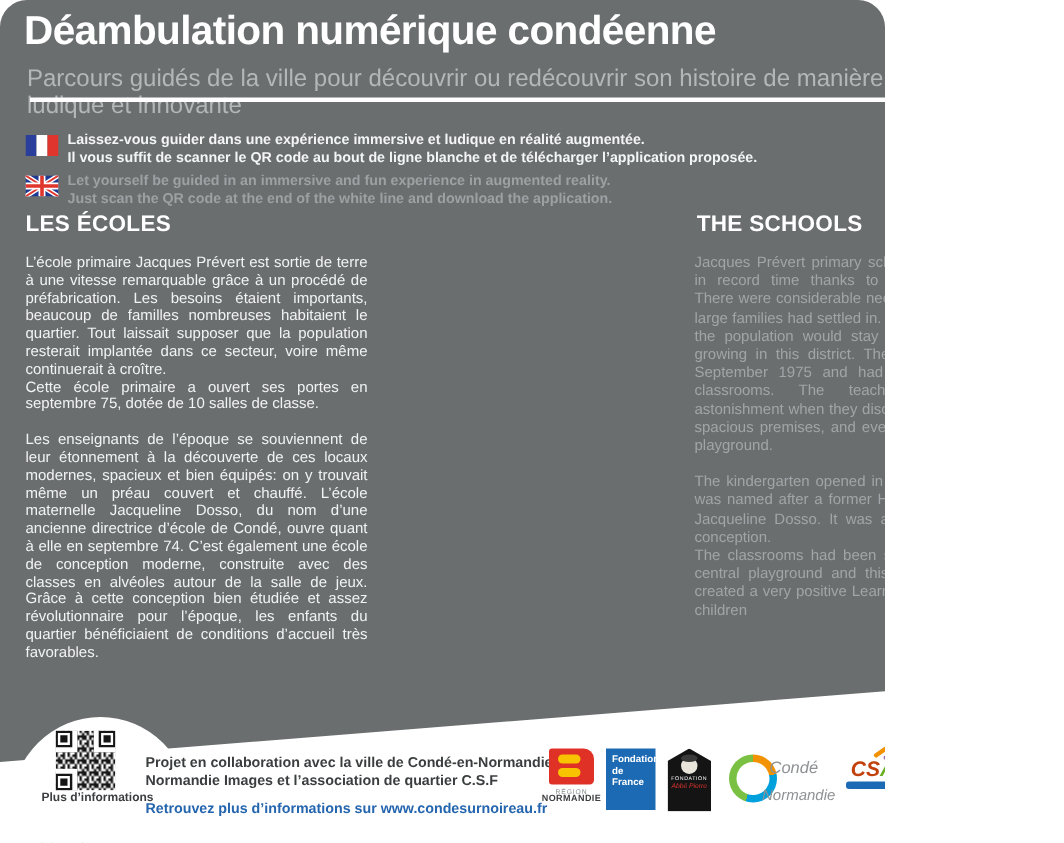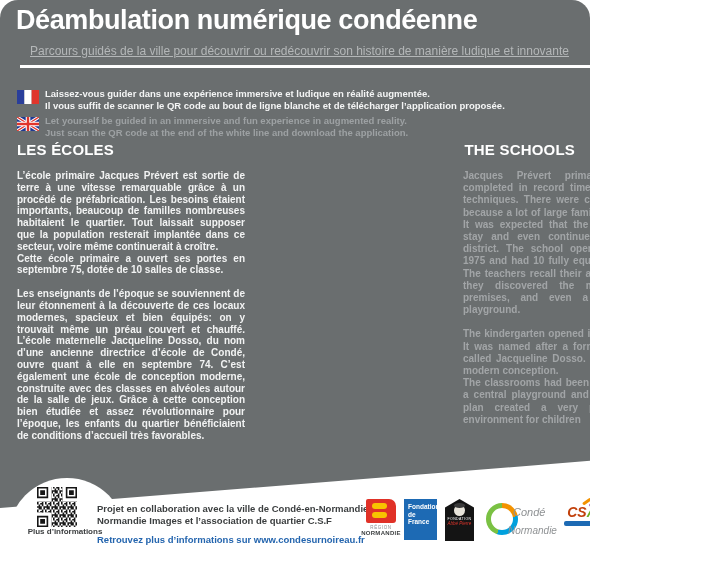--- a/index.html
+++ b/index.html
@@ -3,39 +3,39 @@
 <meta charset="utf-8">
 <style>
   html,body{margin:0;padding:0;background:#ffffff;}
   .panel{position:relative;width:590px;height:562px;overflow:hidden;
          font-family:"Liberation Sans",sans-serif;background:#ffffff;border-radius:18px;}
   .gray-bg{position:absolute;left:0;top:0;width:709px;height:562px;background:#6a6e6f;
            clip-path:polygon(0 0,100% 0,100% 80.3%,0 90.4%);}
   .abs{position:absolute;}
 
   .title{left:16px;top:5px;font-size:27px;font-weight:bold;color:#ffffff;letter-spacing:-0.4px;}
-  .subtitle{left:30px;top:44px;font-size:12px;color:#b4b7b8;text-decoration:underline;}
+  .subtitle{left:18px;top:44px;font-size:16px;color:#b4b7b8;}
   .white-line{left:20px;top:65px;width:592px;height:3px;background:#ffffff;}
 
   .qr-circle-top{left:605px;top:31px;width:102px;height:102px;border-radius:50%;background:#ffffff;}
   .qr-top{left:627px;top:39px;width:54px;height:54px;}
   .tablet{left:618px;top:93px;width:52px;height:46px;}
 
   .flag{width:22px;height:14px;display:block;}
   .fr-flag{left:17px;top:90px;}
   .uk-flag{left:17px;top:117px;}
   .intro{left:45px;width:565px;font-size:9.5px;line-height:11.5px;}
   .intro.fr{top:88px;color:#f4f5f5;font-weight:bold;}
   .intro.en{top:115px;color:#9da1a3;font-weight:bold;}
 
   .sec-title{top:141px;font-size:15px;font-weight:bold;color:#ffffff;letter-spacing:0.2px;}
   .sec-fr{left:17px;}
   .sec-en{right:15px;text-align:right;}
 
-  .col{font-size:10px;line-height:11.8px;text-align:justify;font-weight:bold;}
+  .col{font-size:10px;line-height:11.8px;text-align:justify;font-weight:normal;}
   .col p{margin:0;}
   .col p.gap{margin-top:12px;}
   .fr-col{left:17px;top:170px;width:228px;color:#f2f3f3;}
   .en-col{left:463px;top:170px;width:217px;color:#a2a5a7;line-height:12.2px;}
 
   .photo-fig{left:246px;top:176px;width:214px;}
   .photo-fig svg.photo{display:block;width:214px;height:152px;}
   .caption{margin-top:7px;text-align:center;font-size:9px;font-style:italic;font-weight:bold;
            color:#eef0f0;line-height:11.5px;}
 

